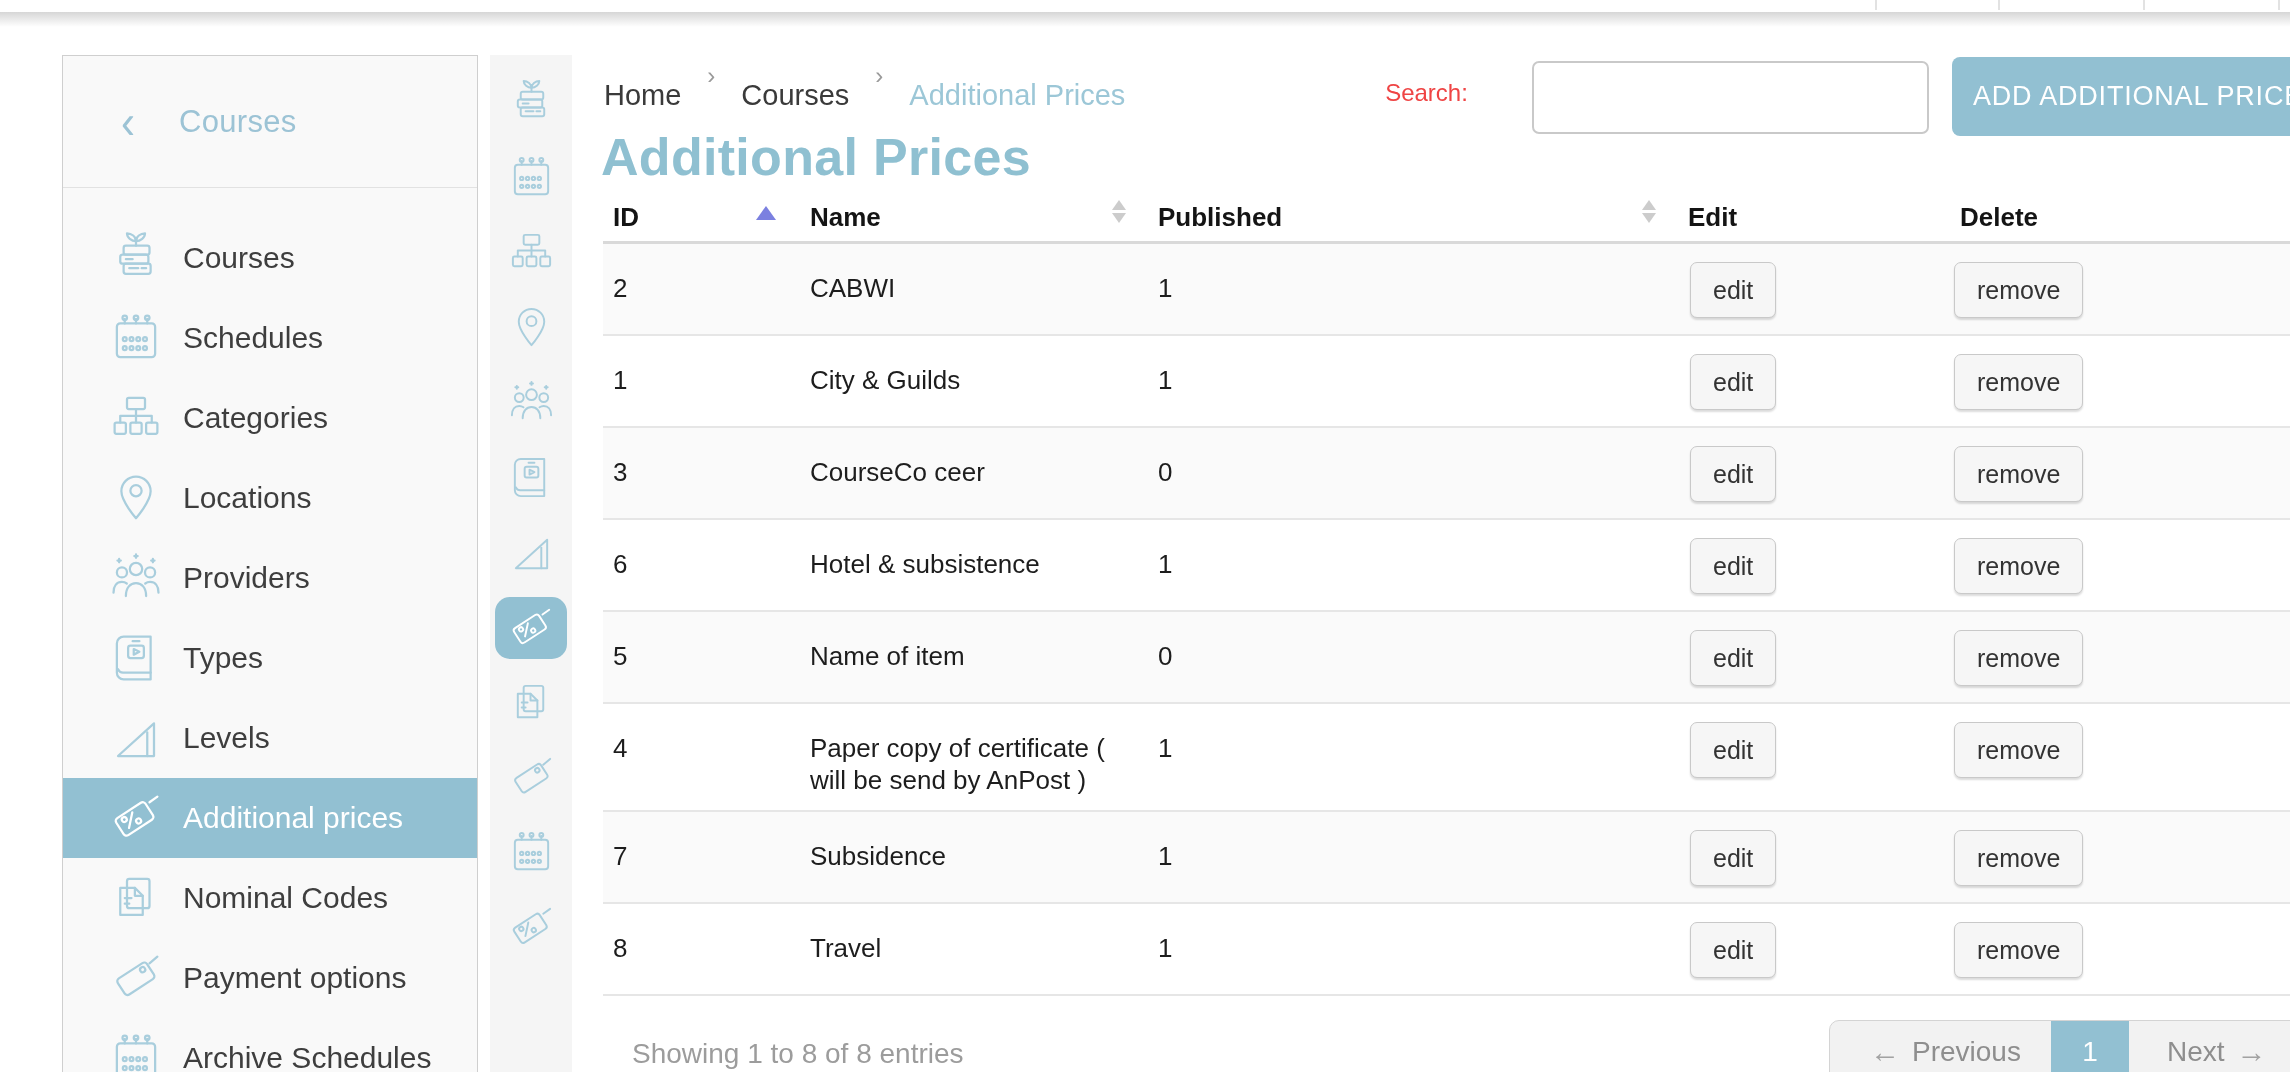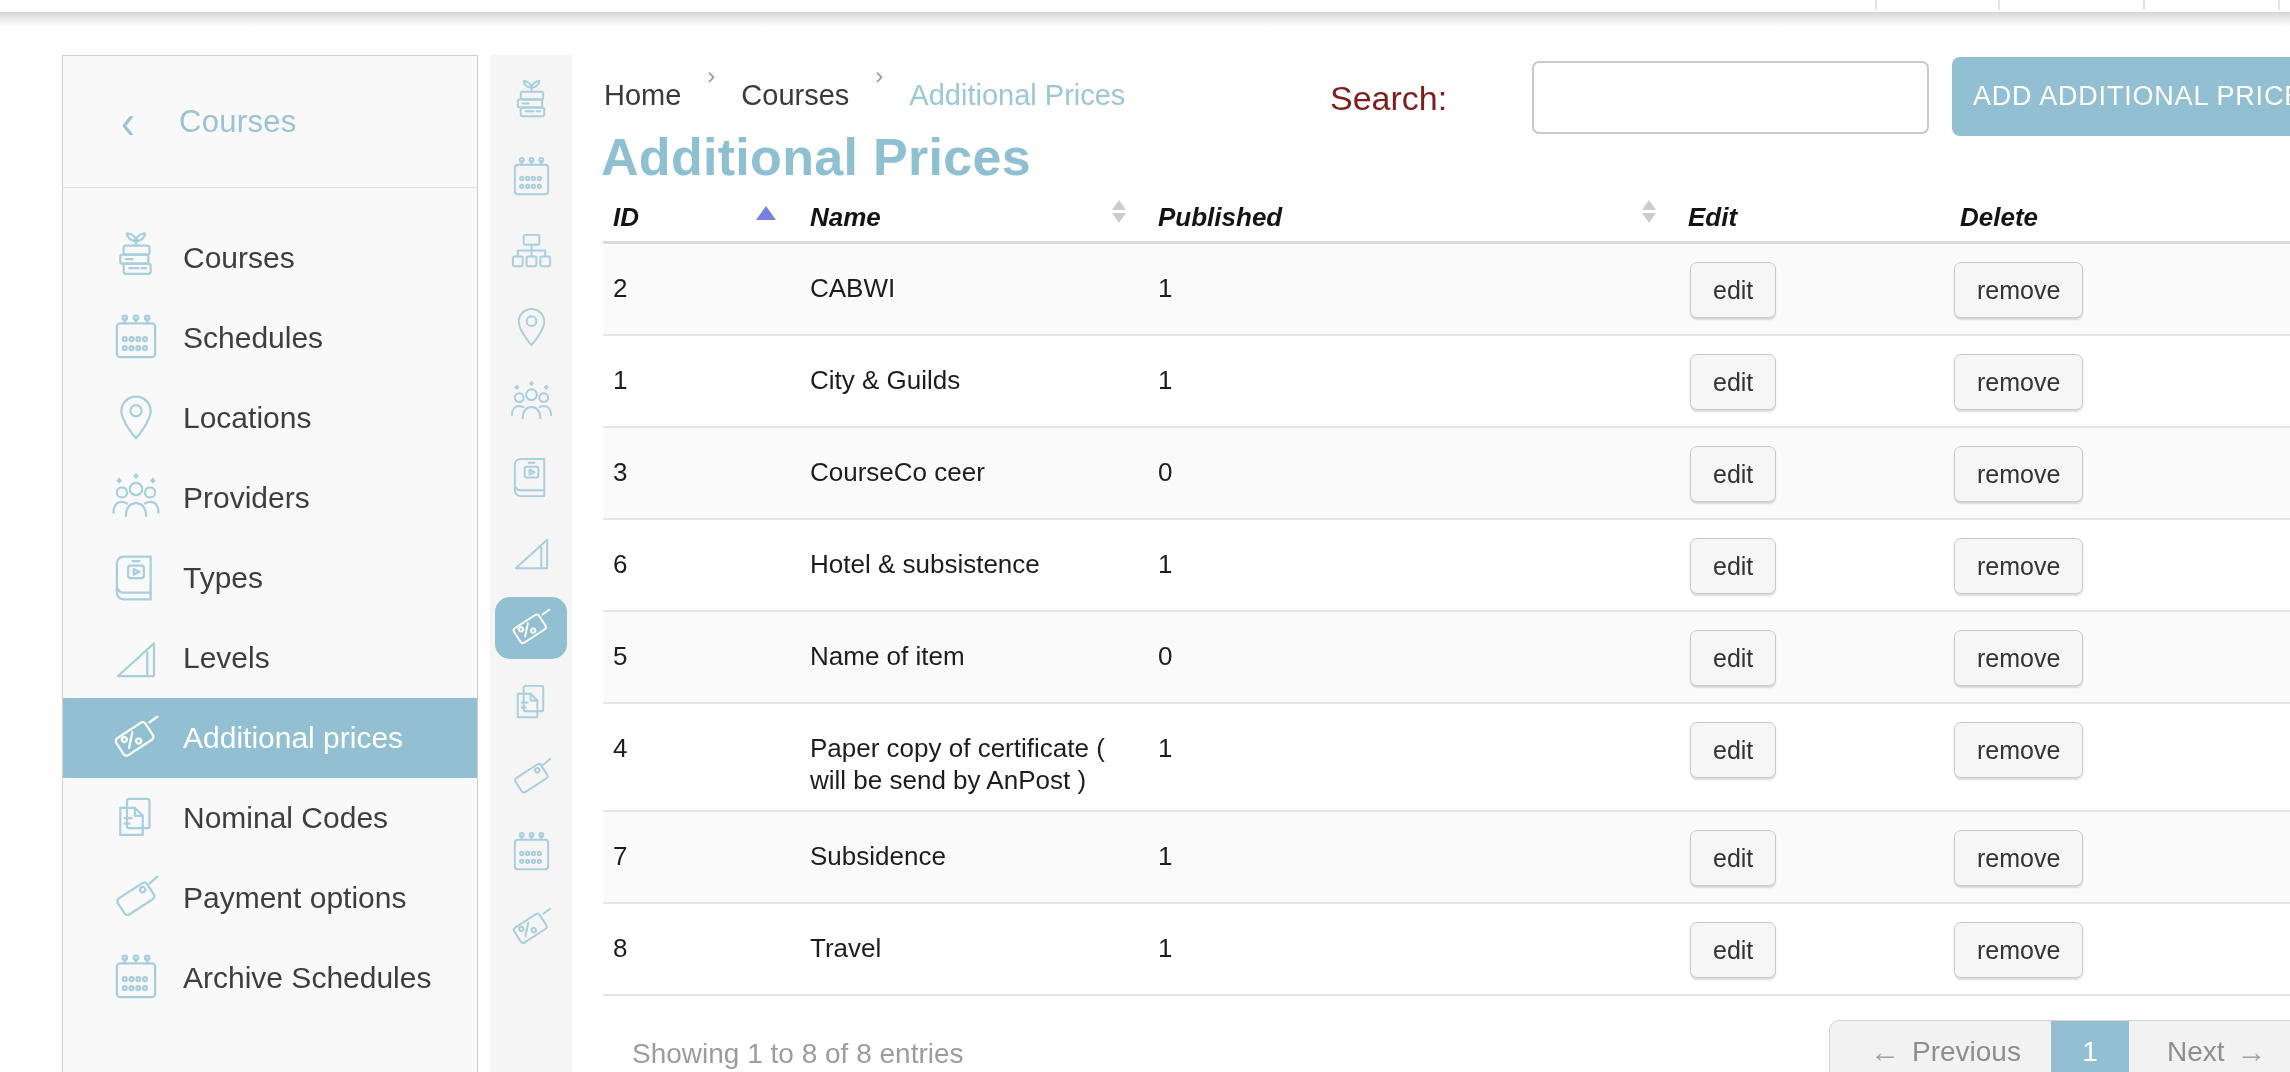--- a/index.html
+++ b/index.html
@@ -41,34 +41,34 @@
   
   .breadcrumb{position:absolute;left:604px;top:58px;height:36px;display:flex;align-items:center;
               font-size:29px;color:#3a3a3a;}
   .crumb{cursor:pointer;margin-top:38px;}
   .crumb-sep{color:#9a9a9a;font-size:24px;margin:0 26px;}
   .crumb.active{color:#9cc7d7;cursor:default;}
   .page-title{position:absolute;left:601px;top:92px;font-size:52px;font-weight:bold;
               color:#8fc0d1;letter-spacing:.3px;}
 
   
-  .search-label{position:absolute;left:1330px;top:79px;width:193px;text-align:left;
-                font-size:34px;color:#7f1d1d;}
+  .search-label{position:absolute;left:1330px;top:79px;width:193px;text-align:center;
+                font-size:24px;color:#ef4444;}
   .search-input{position:absolute;left:1532px;top:61px;width:397px;height:73px;box-sizing:border-box;
                 border:2px solid #c9c9c9;border-radius:7px;background:#fff;font-size:28px;
                 padding:0 16px;font-family:inherit;outline:none;}
   .add-btn{position:absolute;left:1952px;top:57px;width:372px;height:79px;background:#92c0d2;
            color:#fff;font-size:27px;letter-spacing:.8px;border:none;border-radius:8px;
            font-family:inherit;cursor:pointer;}
 
   
   .table-wrap{position:absolute;left:603px;top:182px;width:1687px;}
   table{width:100%;border-collapse:collapse;table-layout:fixed;}
   th{text-align:left;font-size:26px;font-weight:bold;color:#141414;padding:20px 10px 8px 10px;
-     position:relative;cursor:pointer;font-style:italic;}
+     position:relative;cursor:pointer;}
   .sort{position:absolute;top:24px;display:inline-block;}
   .tri-up-active{width:0;height:0;border-left:10px solid transparent;border-right:10px solid transparent;
                  border-bottom:14px solid #7b80e0;}
   .tri-u{width:0;height:0;border-left:7px solid transparent;border-right:7px solid transparent;
          border-bottom:10px solid #cccccc;margin-bottom:3px;}
   .tri-d{width:0;height:0;border-left:7px solid transparent;border-right:7px solid transparent;
          border-top:10px solid #cccccc;}
   tbody tr{border-bottom:2px solid #e6e6e6;}
   tbody tr:first-child{border-top:3px solid #d9d9d9;}
   tbody tr:nth-child(odd){background:#fafafa;}
@@ -201,20 +201,26 @@
         <svg class="sb-icon">
             <use href="#i-courses"></use>
           </svg>
         <span class="sb-label">Courses</span>
       </div>
       <div class="sb-item">
         <svg class="sb-icon">
             <use href="#i-calendar"></use>
           </svg>
         <span class="sb-label">Schedules</span>
+      </div>
+      <div class="sb-item">
+        <svg class="sb-icon">
+            <use href="#i-org"></use>
+          </svg>
+        <span class="sb-label">Categories</span>
       </div>
       <div class="sb-item">
         <svg class="sb-icon">
             <use href="#i-pin"></use>
           </svg>
         <span class="sb-label">Locations</span>
       </div>
       <div class="sb-item">
         <svg class="sb-icon">
             <use href="#i-people"></use>

